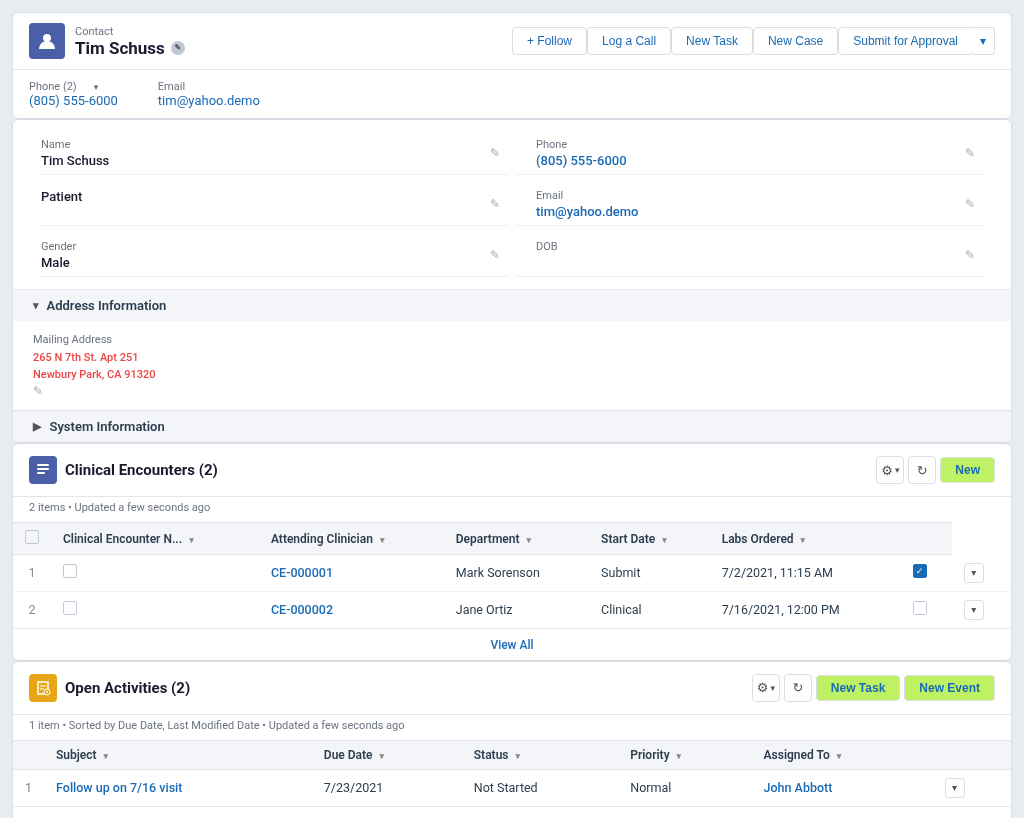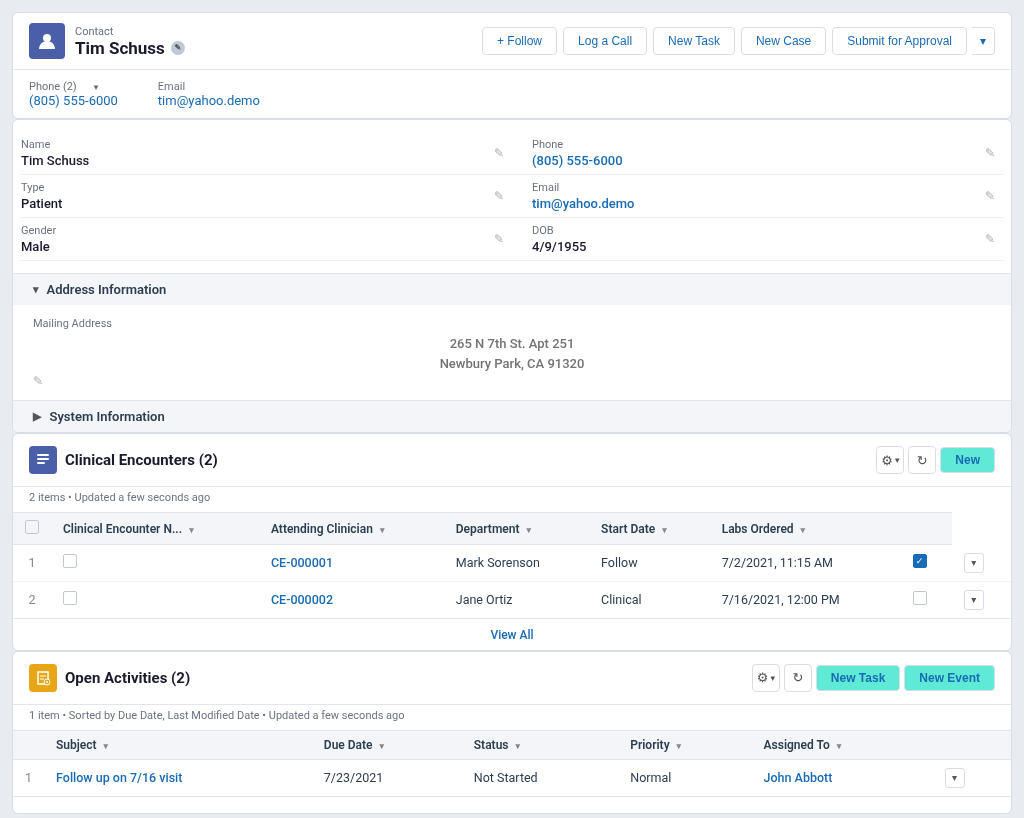--- a/index.html
+++ b/index.html
@@ -60,21 +60,20 @@
       background: #c0c8d8;
       border-radius: 50%;
       display: inline-flex;
       align-items: center;
       justify-content: center;
       font-size: 8px;
       color: #555;
     }
     .header-actions {
       display: flex;
-      gap: 6px;
       align-items: center;
     }
     .btn {
       padding: 6px 14px;
       border-radius: 4px;
       font-size: 12px;
       font-weight: 500;
       cursor: pointer;
       border: 1px solid #d8dde6;
       background: #fff;
@@ -114,22 +113,22 @@
       color: #666;
     }
 
     
     .detail-card {
       padding: 0;
     }
     .detail-grid {
       display: grid;
       grid-template-columns: 1fr 1fr;
-      padding: 12px 8px;
-      gap: 0;
+      padding: 12px 28px;
+      gap: 8px;
     }
     .detail-field {
       padding: 6px 16px 6px 0;
       border-bottom: 1px solid #f0f0f0;
       position: relative;
     }
     .detail-field:nth-child(even) {
       padding-left: 20px;
       border-left: none;
     }
@@ -174,25 +173,24 @@
 
     .address-section {
       padding: 12px 20px;
     }
     .address-label {
       font-size: 11px;
       color: #6b7280;
       margin-bottom: 4px;
     }
     .address-value {
-      color: #737373;
-      font-size: 13px;
+      color: #ef4444;
+      font-size: 11px;
       font-weight: 500;
       line-height: 1.5;
-      text-align: center;
     }
 
     
     .related-header {
       display: flex;
       align-items: center;
       justify-content: space-between;
       padding: 12px 16px 12px;
       border-bottom: 1px solid #e0e5ee;
     }
@@ -238,21 +236,21 @@
       border-radius: 4px;
       display: flex;
       align-items: center;
       justify-content: center;
       cursor: pointer;
       font-size: 13px;
       color: #555;
     }
     .btn-new {
       padding: 5px 14px;
-      background: #5eead4;
+      background: #bef264;
       border: 1px solid #d8dde6;
       border-radius: 4px;
       font-size: 12px;
       font-weight: 600;
       color: #1a6bb5;
       cursor: pointer;
     }
 
     
     .data-table {
@@ -397,37 +395,35 @@
       <div class="detail-field-value">Tim Schuss</div>
       <span class="field-edit-btn">✎</span>
     </div>
 
     <div class="detail-field">
       <div class="detail-field-label">Phone</div>
       <div class="detail-field-value link">(805) 555-6000</div>
       <span class="field-edit-btn">✎</span>
     </div>
     <div class="detail-field">
-      <div class="detail-field-label">Type</div>
       <div class="detail-field-value">Patient</div>
       <span class="field-edit-btn">✎</span>
     </div>
     <div class="detail-field">
       <div class="detail-field-label">Email</div>
       <div class="detail-field-value link">tim@yahoo.demo</div>
       <span class="field-edit-btn">✎</span>
     </div>
     <div class="detail-field">
       <div class="detail-field-label">Gender</div>
       <div class="detail-field-value">Male</div>
       <span class="field-edit-btn">✎</span>
     </div>
     <div class="detail-field">
       <div class="detail-field-label">DOB</div>
-      <div class="detail-field-value">4/9/1955</div>
       <span class="field-edit-btn">✎</span>
     </div>
   </div>
 
   <div class="section-header">
     <span class="section-chevron">▾</span>
     <span>Address Information</span>
   </div>
   <div class="address-section">
     <div class="address-label">Mailing Address</div>
@@ -474,21 +470,21 @@
         <th>Labs Ordered <span class="sort-arrow">▾</span></th>
         <th></th>
       </tr>
     </thead>
     <tbody>
       <tr>
         <td class="row-num">1</td>
         <td><div class="checkbox"></div></td>
         <td><a class="link-cell" href="#">CE-000001</a></td>
         <td>Mark Sorenson</td>
-        <td>Follow</td>
+        <td>Submit</td>
         <td>7/2/2021, 11:15 AM</td>
         <td><div class="checkbox checked"></div></td>
         <td>
             <div class="row-action-btn">▾</div>
           </td>
       </tr>
       <tr>
         <td class="row-num">2</td>
         <td><div class="checkbox"></div></td>
         <td><a class="link-cell" href="#">CE-000002</a></td>

